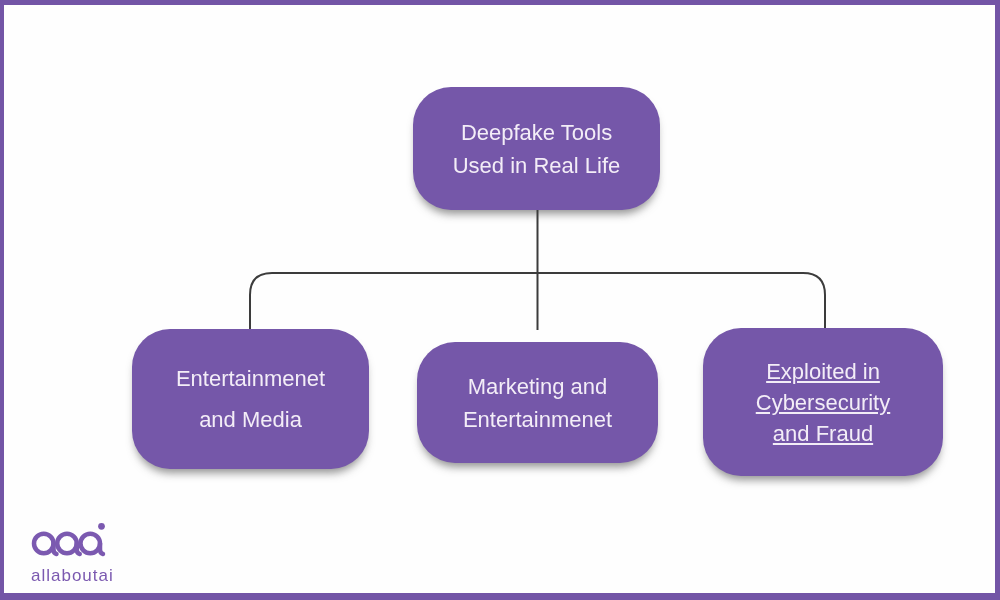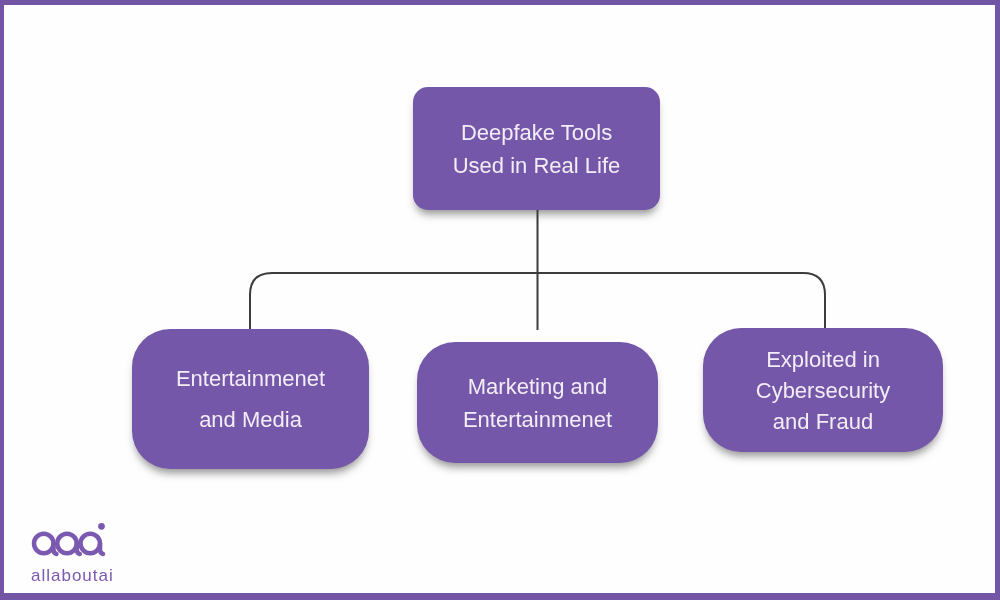--- a/index.html
+++ b/index.html
@@ -41,24 +41,24 @@
     display: flex;
     flex-direction: column;
     align-items: center;
     justify-content: center;
     text-align: center;
     font-size: 22px;
     line-height: 33px;
     box-shadow: 0 7px 9px -3px rgba(60, 60, 60, 0.55);
   }
   
-  .node-root      { left: 409px; top:  82px; width: 247px; height: 123px; border-radius: 15px; }
+  .node-root      { left: 409px; top:  82px; width: 247px; height: 123px; }
   .node-child-0   { left: 128px; top: 324px; width: 237px; height: 140px; gap: 8px; }
   .node-child-1   { left: 413px; top: 324px; width: 241px; height: 121px; margin-top: 13px; }
-  .node-child-2   { left: 699px; top: 323px; width: 240px; height: 124px; line-height: 31px; }
+  .node-child-2   { left: 699px; top: 323px; width: 240px; height: 148px; line-height: 31px; text-decoration: underline; }
 
   .logo {
     position: absolute;
     left: 27px;
     top: 515px;
     z-index: 2;
     display: flex;
     flex-direction: column;
     align-items: flex-start;
     justify-content: space-between;

